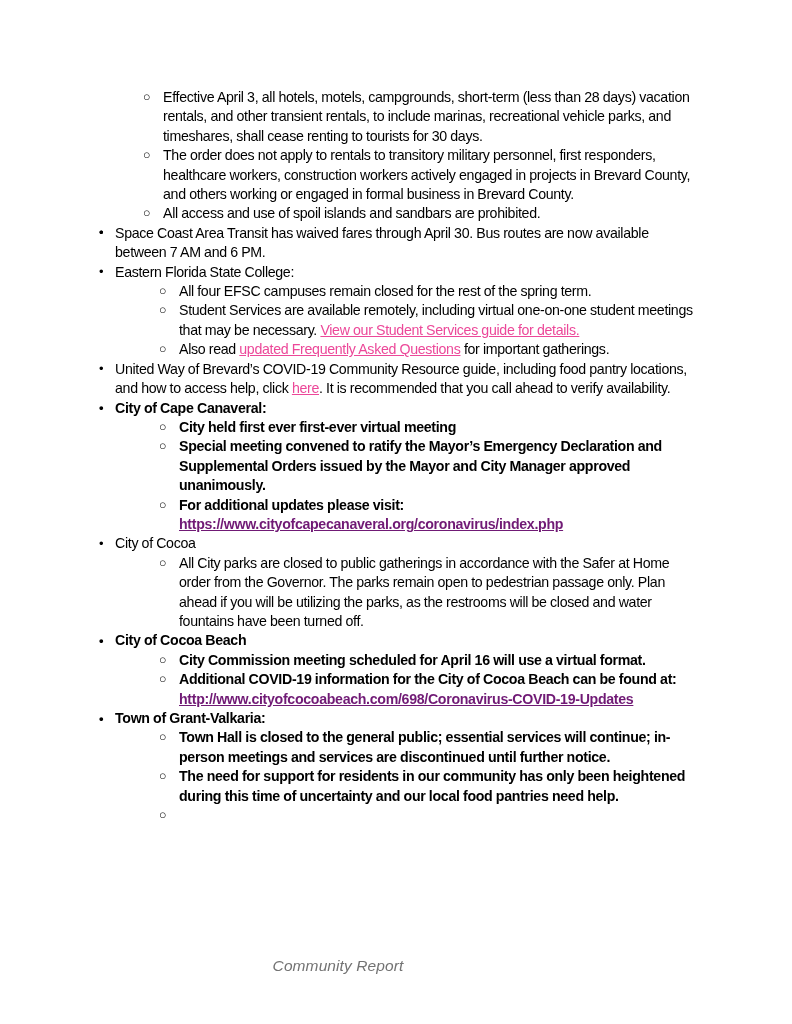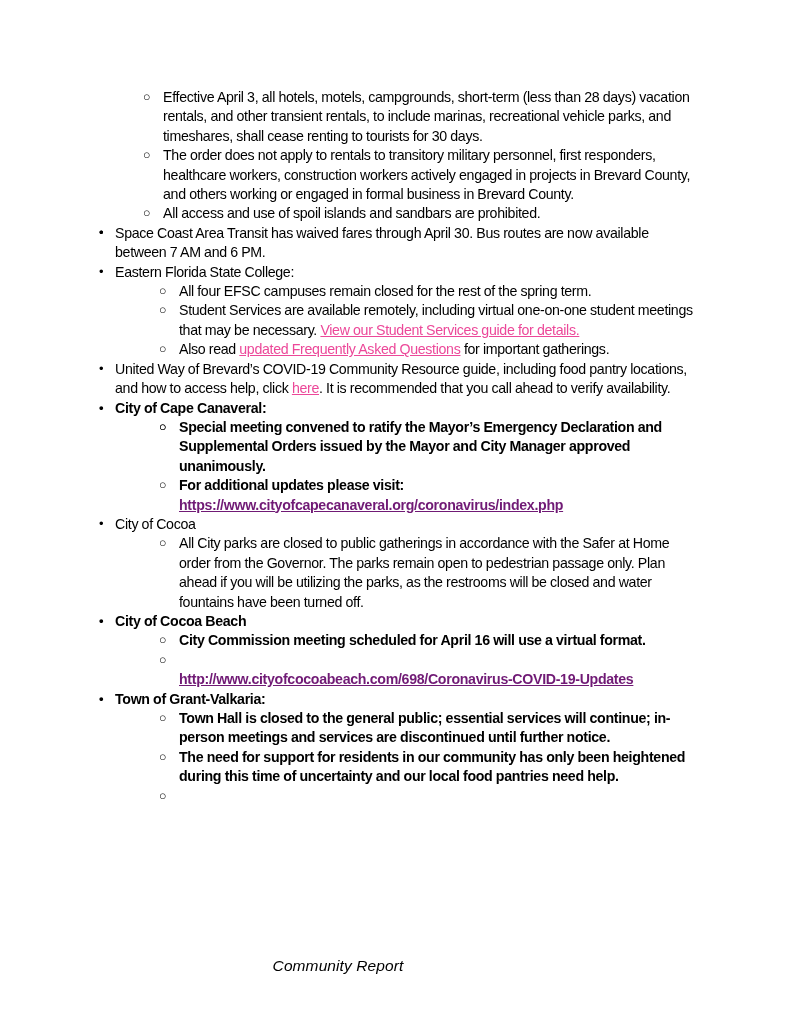--- a/index.html
+++ b/index.html
@@ -95,21 +95,21 @@
 
   #footer {
     position: absolute;
     left: 0;
     top: 957px;
     width: 676px;
     text-align: center;
     font-family: "Liberation Sans", sans-serif;
     font-style: italic;
     font-size: 15.5px;
-    color: #000000;
+    color: #737373;
     letter-spacing: 0.1px;
   }
 </style>
 </head>
 <body>
 
 <div id="page">
 
   <div id="content">
 
@@ -162,20 +162,21 @@
         <span class="mark">•</span>
         <span class="txt">United Way of Brevard’s COVID-19 Community Resource guide, including food pantry locations, and how to access help, click </span><a class="link">here</a><span class="txt">. It is recommended that you call ahead to verify availability.</span>
       </li>
 
       <li class="b1 bold">
         <span class="mark">•</span>
         <span class="txt">City of Cape Canaveral:</span>
         <ul class="lvl2">
           <li class="b2">
             <span class="mark">○</span>
+            <span class="txt">City held first ever first-ever virtual meeting</span>
           </li>
           <li class="b2">
             <span class="mark">○</span>
             <span class="txt">Special meeting convened to ratify the Mayor’s Emergency Declaration and Supplemental Orders issued by the Mayor and City Manager approved unanimously.</span>
           </li>
           <li class="b2">
             <span class="mark">○</span>
             <span class="txt">For additional updates please visit:</span><br><a class="url">https://www.cityofcapecanaveral.org/coronavirus/index.php</a>
           </li>
         </ul>
@@ -195,21 +196,21 @@
       <li class="b1 bold">
         <span class="mark">•</span>
         <span class="txt">City of Cocoa Beach</span>
         <ul class="lvl2">
           <li class="b2">
             <span class="mark">○</span>
             <span class="txt">City Commission meeting scheduled for April 16 will use a virtual format.</span>
           </li>
           <li class="b2">
             <span class="mark">○</span>
-            <br><a class="url">http://www.cityofcocoabeach.com/698/Coronavirus-COVID-19-Updates</a>
+            <span class="txt">Additional COVID-19 information for the City of Cocoa Beach can be found at:</span><br><a class="url">http://www.cityofcocoabeach.com/698/Coronavirus-COVID-19-Updates</a>
           </li>
         </ul>
       </li>
 
       <li class="b1 bold">
         <span class="mark">•</span>
         <span class="txt">Town of Grant-Valkaria:</span>
         <ul class="lvl2">
           <li class="b2">
             <span class="mark">○</span>

